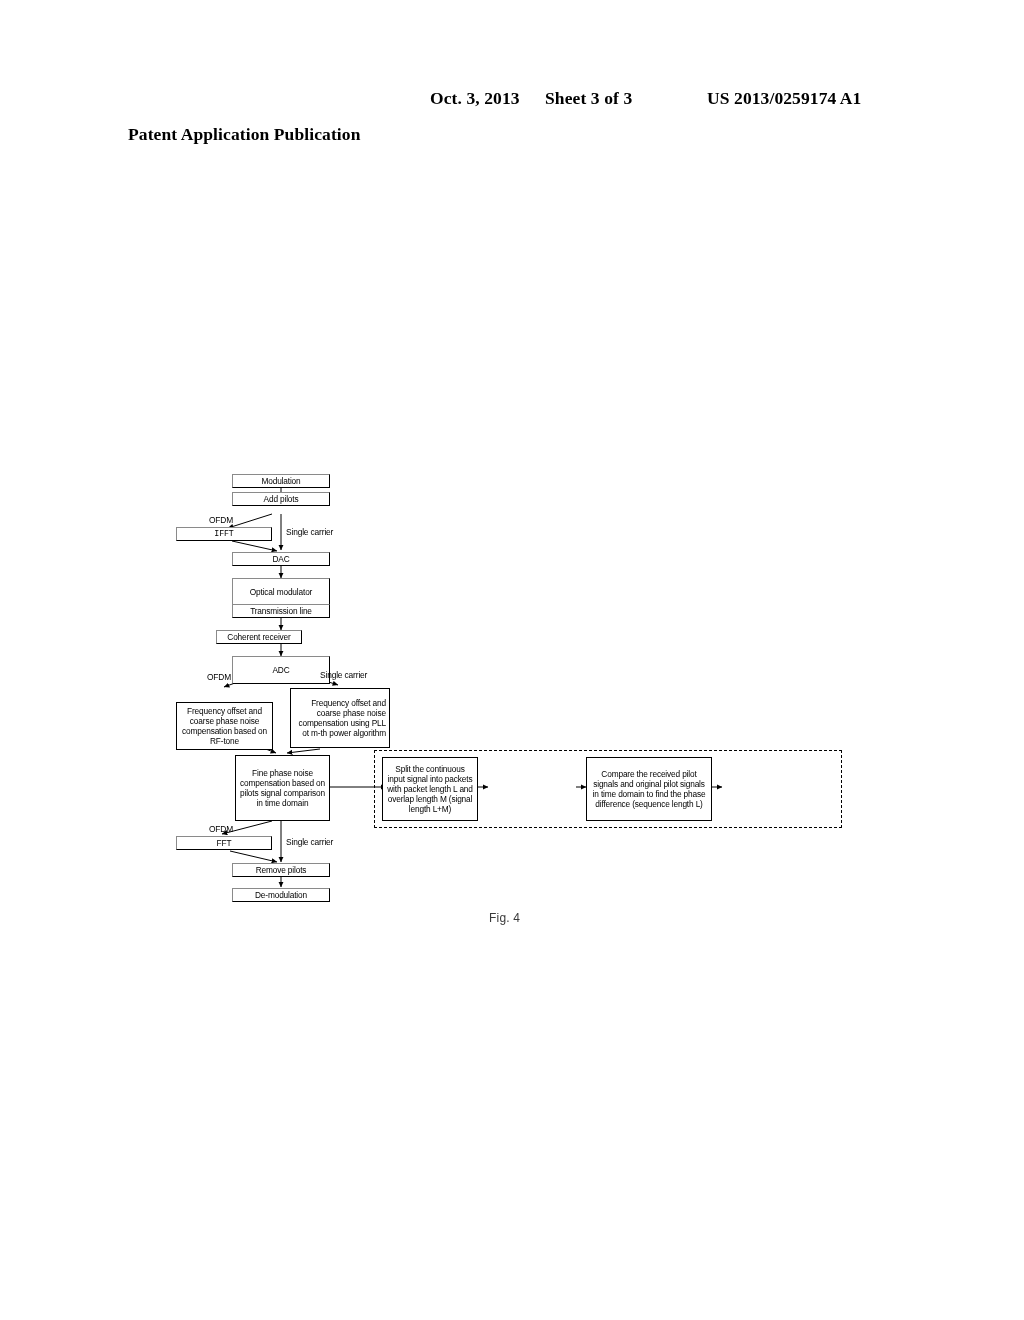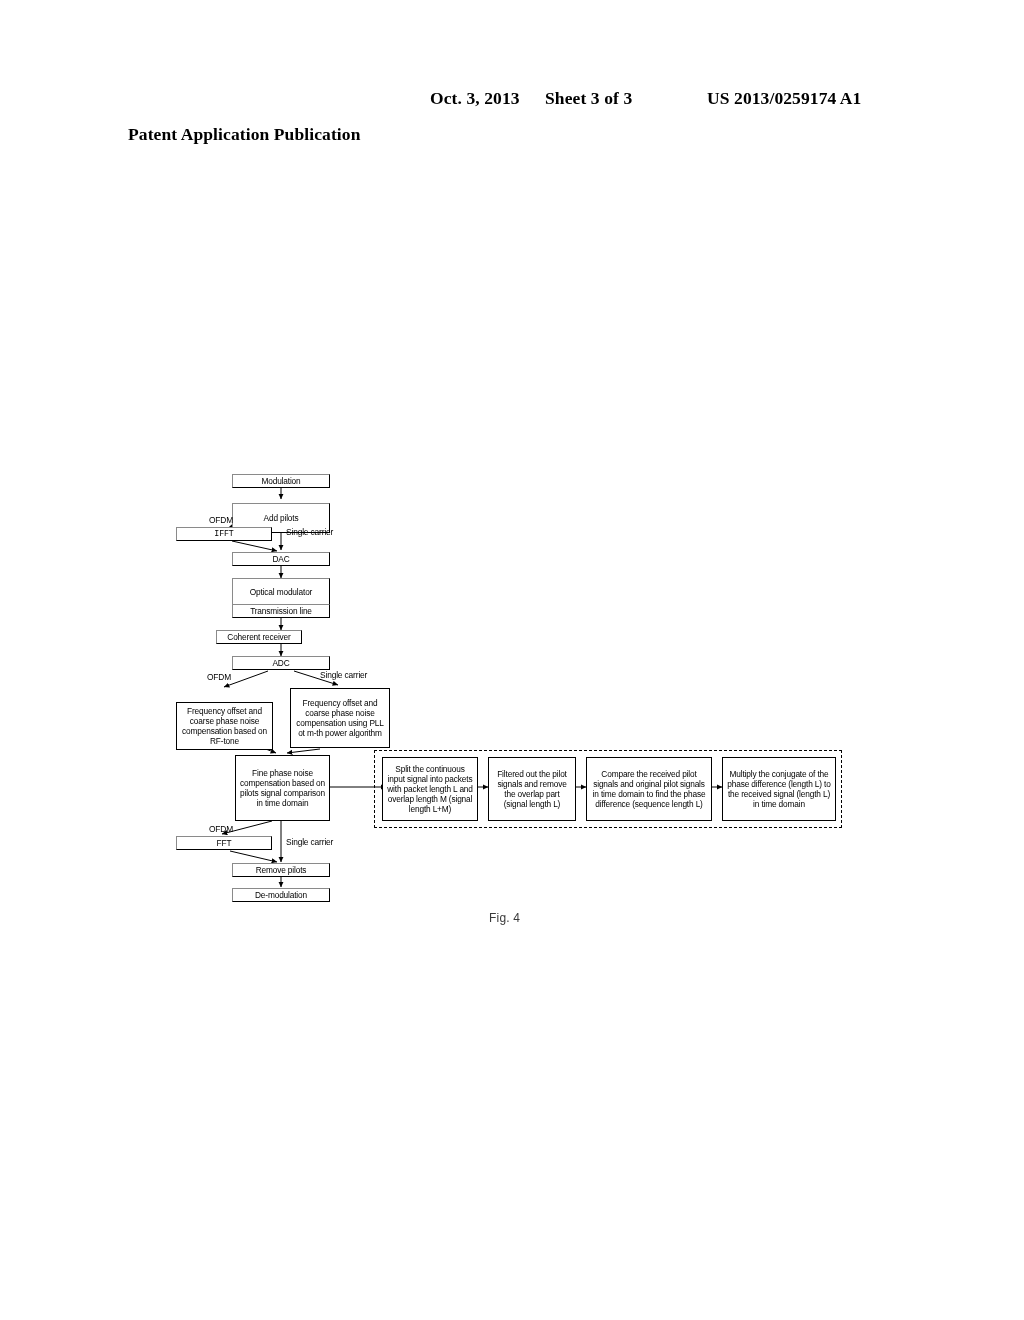--- a/index.html
+++ b/index.html
@@ -154,21 +154,21 @@
       <line x1="281" y1="877" x2="281" y2="887"></line>
     </g>
   </svg>
 
   <div id="subprocess-group" style="left:374px; top:750px; width:468px; height:78px;"></div>
 
   <div class="node" style="left:232px; top:474px; width:98px; height:14px;align-items:center;">
     <span>Modulation</span>
   </div>
 
-  <div class="node" style="left:232px; top:503px; width:98px; height:30px;text-align:right;">
+  <div class="node" style="left:232px; top:492px; width:98px; height:14px;text-align:right;">
     <span>Add pilots</span>
   </div>
 
   <div class="branch-label" style="left:209px; top:515px;">OFDM</div>
 
   <div class="node" style="left:176px; top:527px; width:96px; height:14px;font-family:Liberation Mono, monospace;">
     <span>IFFT</span>
   </div>
 
   <div class="branch-label" style="left:286px; top:527px;">Single carrier</div>
@@ -182,55 +182,49 @@
   </div>
 
   <div class="node" style="left:232px; top:604px; width:98px; height:14px;">
     <span>Transmission line</span>
   </div>
 
   <div class="node" style="left:216px; top:630px; width:86px; height:14px;">
     <span>Coherent receiver</span>
   </div>
 
-  <div class="node" style="left:232px; top:656px; width:98px; height:14px;">
+  <div class="node" style="left:232px; top:656px; width:98px; height:28px;">
     <span>ADC</span>
   </div>
 
   <div class="branch-label" style="left:207px; top:672px;">OFDM</div>
 
   <div class="branch-label" style="left:320px; top:670px;">Single carrier</div>
 
   <div class="node multiline" style="left:176px; top:690px; width:97px; height:48px;margin-top:12px;">
     <span>Frequency offset and coarse phase noise compensation based on  RF-tone</span>
   </div>
 
-  <div class="node multiline" style="left:290px; top:688px; width:100px; height:60px;">
+  <div class="node multiline" style="left:290px; top:688px; width:100px; height:60px;text-align:right;">
     <span>Frequency offset and coarse phase noise compensation using PLL ot m-th power algorithm</span>
   </div>
 
   <div class="node multiline" style="left:235px; top:755px; width:95px; height:66px;">
     <span>Fine phase noise compensation based on  pilots signal comparison in time domain</span>
   </div>
 
   <div class="node multiline" style="left:382px; top:757px; width:96px; height:64px;">
     <span>Split the continuous input signal into packets with packet length L and overlap length M (signal length L+M)</span>
   </div>
 
-  <div class="node multiline" style="left:488px; top:757px; width:88px; height:64px;">
-    <span>Filtered out the pilot signals and remove the overlap part (signal length L)</span>
-  </div>
 
   <div class="node multiline" style="left:586px; top:757px; width:126px; height:64px;">
     <span>Compare the received pilot signals and original pilot signals in time domain to find the phase difference (sequence length L)</span>
   </div>
 
-  <div class="node multiline" style="left:722px; top:757px; width:114px; height:64px;">
-    <span>Multiply the conjugate of the phase difference (length L) to the received signal (length L) in time domain</span>
-  </div>
 
   <div class="branch-label" style="left:209px; top:824px;">OFDM</div>
 
   <div class="node" style="left:176px; top:836px; width:96px; height:14px;">
     <span>FFT</span>
   </div>
 
   <div class="branch-label" style="left:286px; top:837px;">Single carrier</div>
 
   <div class="node" style="left:232px; top:863px; width:98px; height:14px;">

